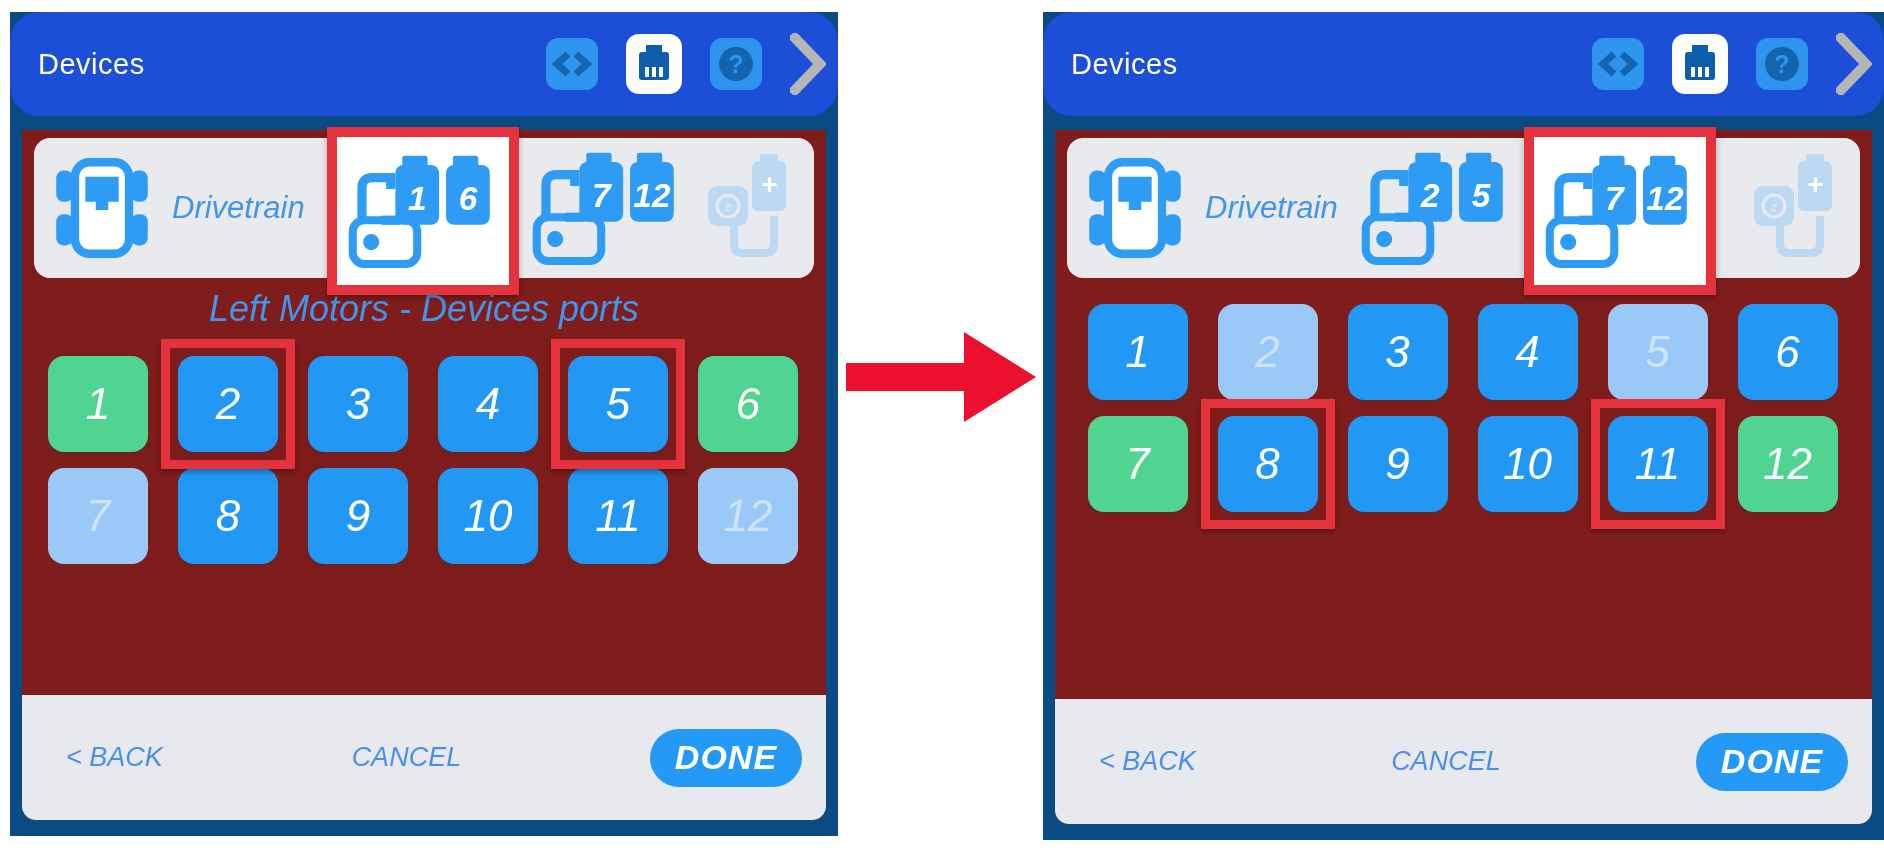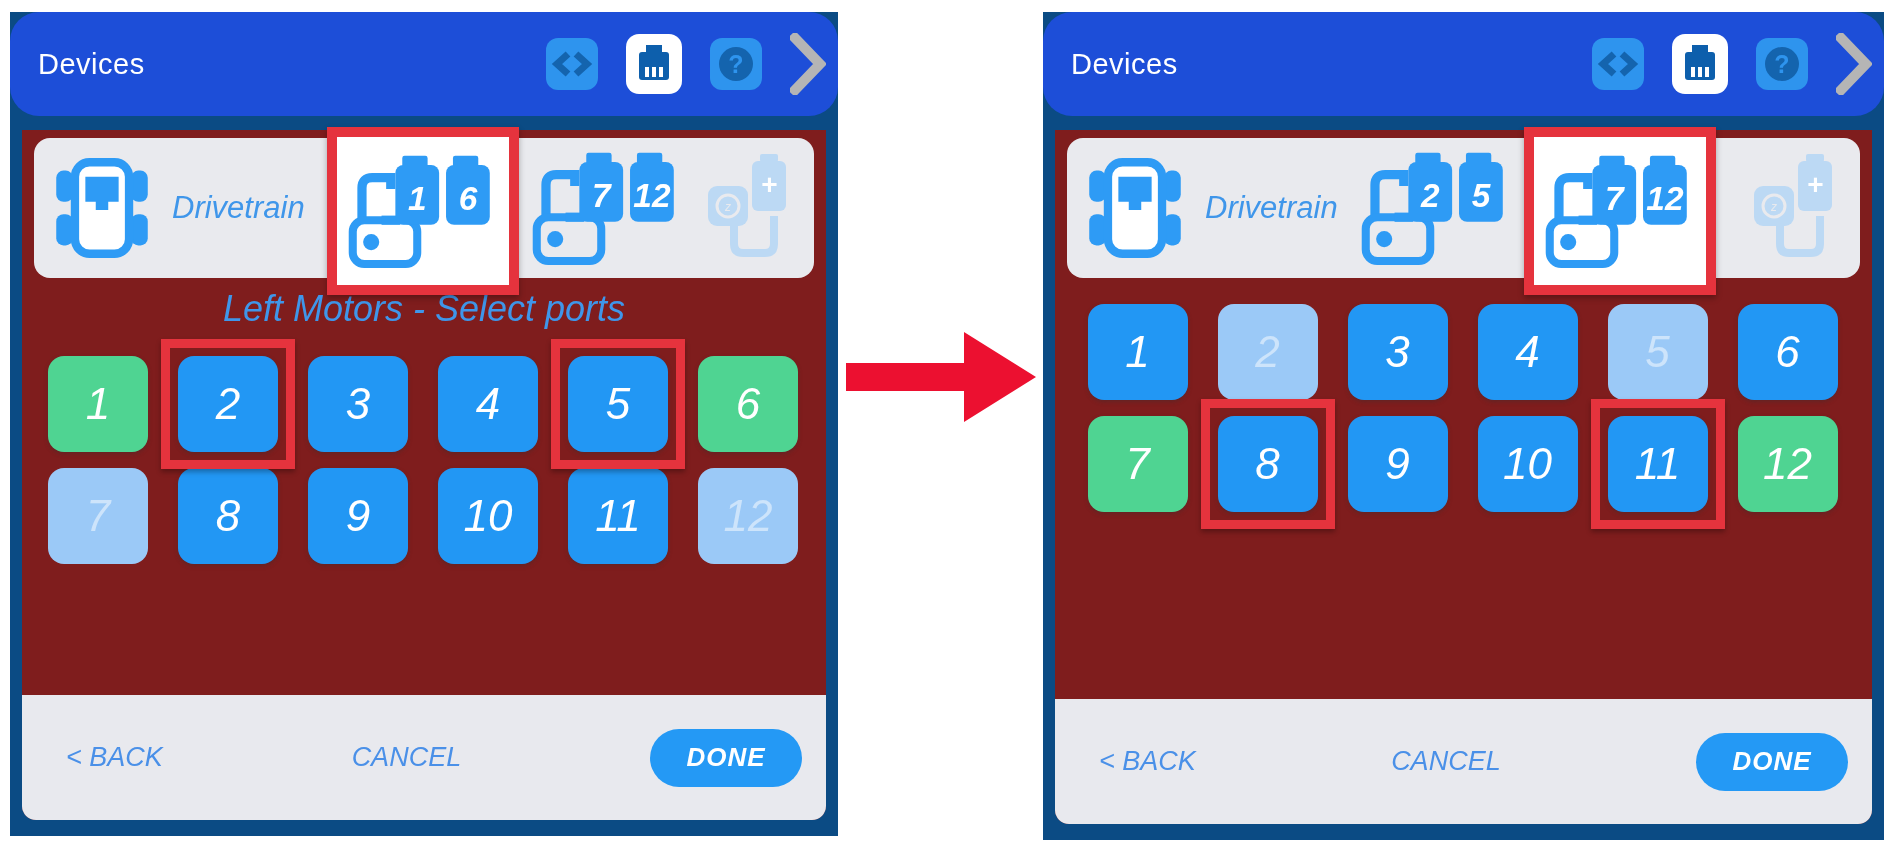--- a/index.html
+++ b/index.html
@@ -41,21 +41,21 @@
   .port.unavailable{background:#9BC9F7;color:#CDE4FB;box-shadow:none;}
   .ring{position:absolute;inset:-17px;border:9px solid #E5333D;z-index:3;
         box-shadow:0 3px 5px rgba(0,0,0,.3);pointer-events:none;}
 
   
   .p-footer{position:absolute;left:0;right:0;bottom:0;height:125px;background:#E8E9EE;
             border-radius:0 0 14px 14px;display:flex;align-items:center;
             justify-content:space-between;padding:0 24px 0 44px;box-sizing:border-box;gap:20px;}
   .lnk{color:#4A90E8;font-size:27px;cursor:pointer;white-space:nowrap;}
   .done-btn{width:152px;height:58px;border-radius:29px;background:#2499F5;color:#fff;
-            font-size:26px;font-weight:bold;letter-spacing:1px;display:flex;
+            font-size:34px;font-weight:bold;letter-spacing:1px;display:flex;
             align-items:center;justify-content:center;cursor:pointer;flex:none;}
 
   .arrow{position:absolute;left:846px;top:330px;}
 </style>
 </head>
 <body>
 
 <div class="panel" style="left:10px;top:12px;width:828px;height:824px;">
   <div class="p-header">
     <span class="p-title">Devices</span>
@@ -128,21 +128,21 @@
         <rect x="56" y="2" width="18" height="8" rx="2" fill="#BCD9F4"></rect>
         <rect x="48" y="9" width="34" height="50" rx="6" fill="#BCD9F4"></rect>
         <text x="65" y="42" text-anchor="middle" font-size="28" font-weight="bold" fill="#FFFFFF">+</text>
         <path d="M30 64 V92 Q30 101 39 101 H61 Q70 101 70 92 V64" fill="none" stroke="#BCD9F4" stroke-width="8"></path>
         <rect x="4" y="34" width="40" height="40" rx="9" fill="#BCD9F4"></rect>
         <circle cx="24" cy="54" r="11" fill="none" stroke="#E9EAEE" stroke-width="3"></circle>
         <text x="24" y="59" text-anchor="middle" font-size="12" fill="#E9EAEE">z</text>
       </svg>
     </div>
 
-    <div class="sect-title">Left Motors - Select ports</div>
+    <div class="sect-title">Left Motors - Devices ports</div>
 
     <div class="grid">
         <div class="port-cell">
           <div class="port selected">1</div>
         </div>
         <div class="port-cell">
           <div class="ring"></div>
           <div class="port available">2</div>
         </div>
         <div class="port-cell">

